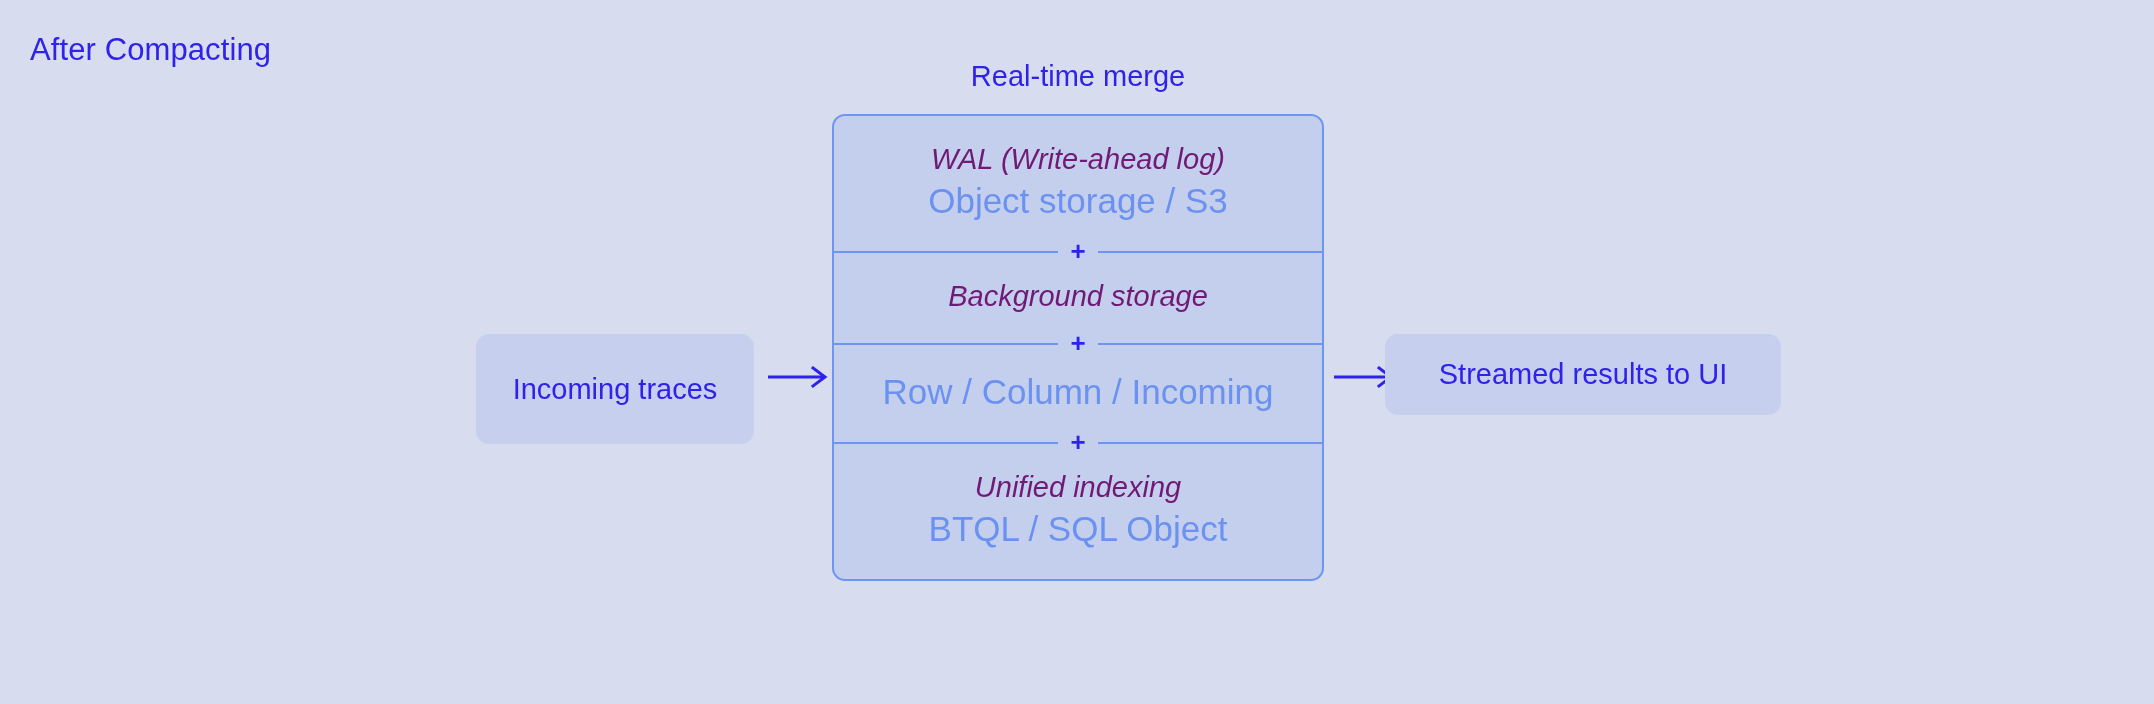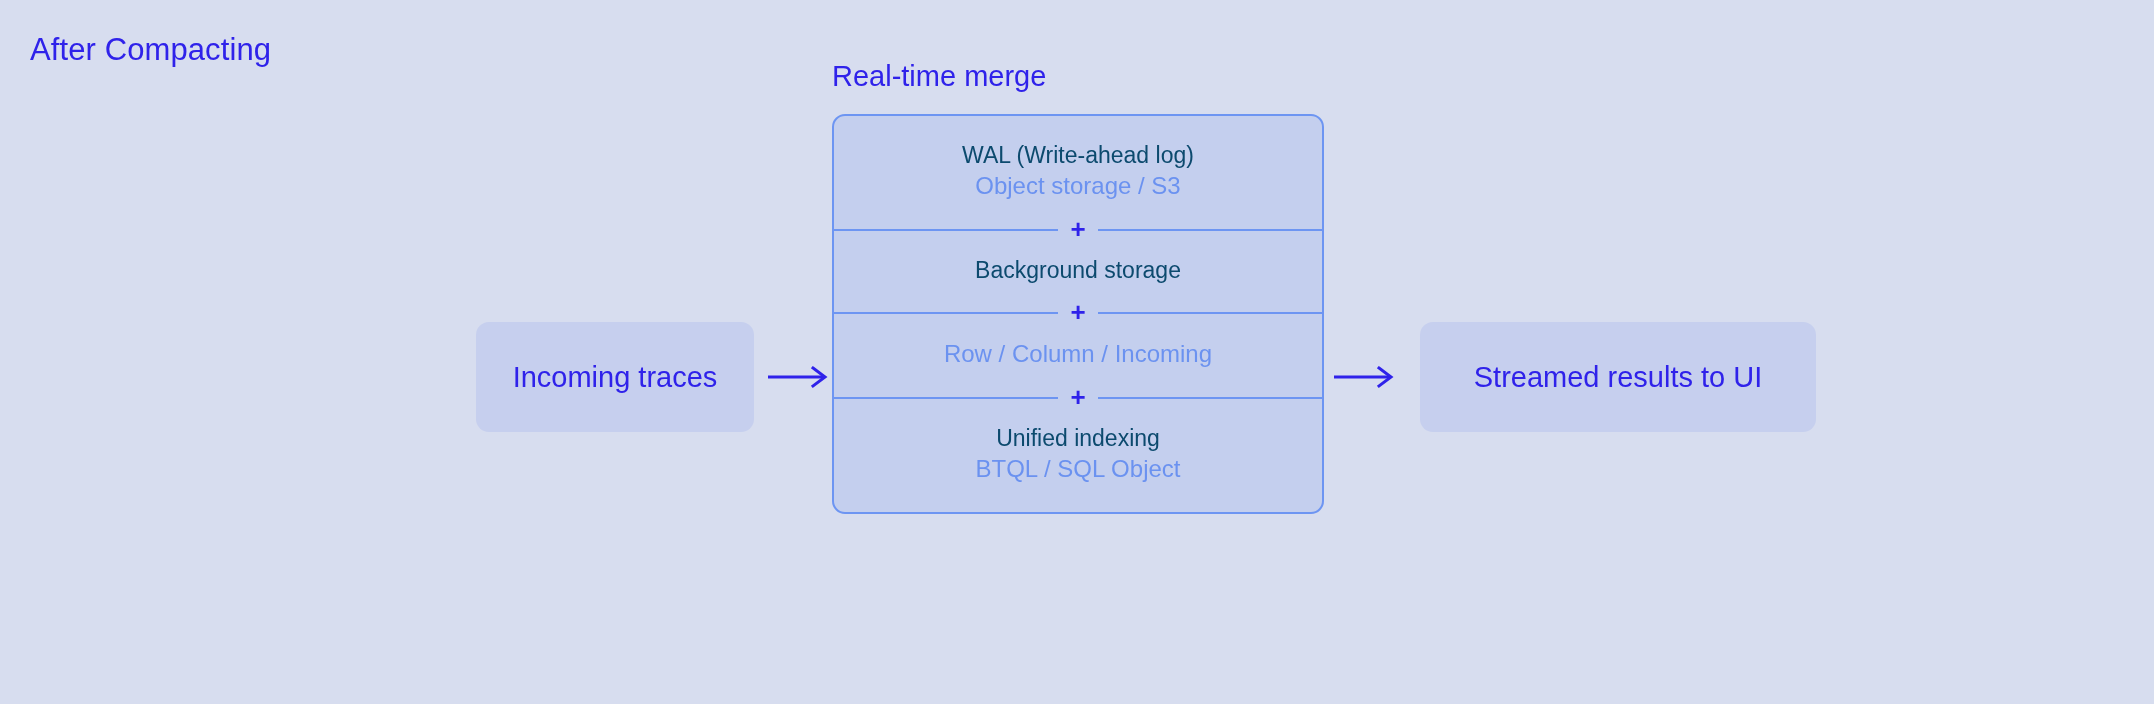--- a/index.html
+++ b/index.html
@@ -39,32 +39,33 @@
   .node {
     position: absolute;
     background: #c6cfee;
     border-radius: 13px;
     display: flex;
     align-items: center;
     justify-content: center;
     color: #2f22ea;
     font-size: 29px;
     white-space: nowrap;
+    margin-top: 12px;
   }
   .node-incoming {
     left: 476px;
     top: 322px;
     width: 278px;
     height: 110px;
   }
   .node-streamed {
-    left: 1420px;
+    left: 1385px;
     top: 322px;
     width: 396px;
-    height: 110px;
+    height: 81px;
   }
 
   
   .arrow {
     position: absolute;
     top: 362px;
     width: 72px;
     height: 30px;
     color: #2f22ea;
     display: flex;
@@ -76,47 +77,48 @@
   .arrow-out { left: 1330px; }
 
   
   .stack-wrap {
     position: absolute;
     left: 832px;
     top: 60px;
     width: 492px;
   }
   .stack-caption {
-    text-align: left;
+    text-align: center;
     font-size: 29px;
     color: #2f22ea;
     margin-bottom: 21px;
     white-space: nowrap;
   }
   .stack {
     border: 2px solid #6d95f2;
     border-radius: 13px;
     background: #c4cfee;
     overflow: hidden;
   }
   .stack-row {
     position: relative;
     padding: 24px 10px 27px;
     text-align: center;
   }
   .stack-row + .stack-row { border-top: 2px solid #6d95f2; }
 
   .row-title {
-    font-size: 23px;
-    color: #0c4a6e;
+    font-size: 29px;
+    color: #701a75;
     line-height: 1.32;
     white-space: nowrap;
+    font-style: italic;
   }
   .row-sub {
-    font-size: 24px;
+    font-size: 35px;
     color: #6b92f0;
     line-height: 1.32;
     white-space: nowrap;
   }
 
   
   .plus {
     position: absolute;
     left: 50%;
     top: -2px;

